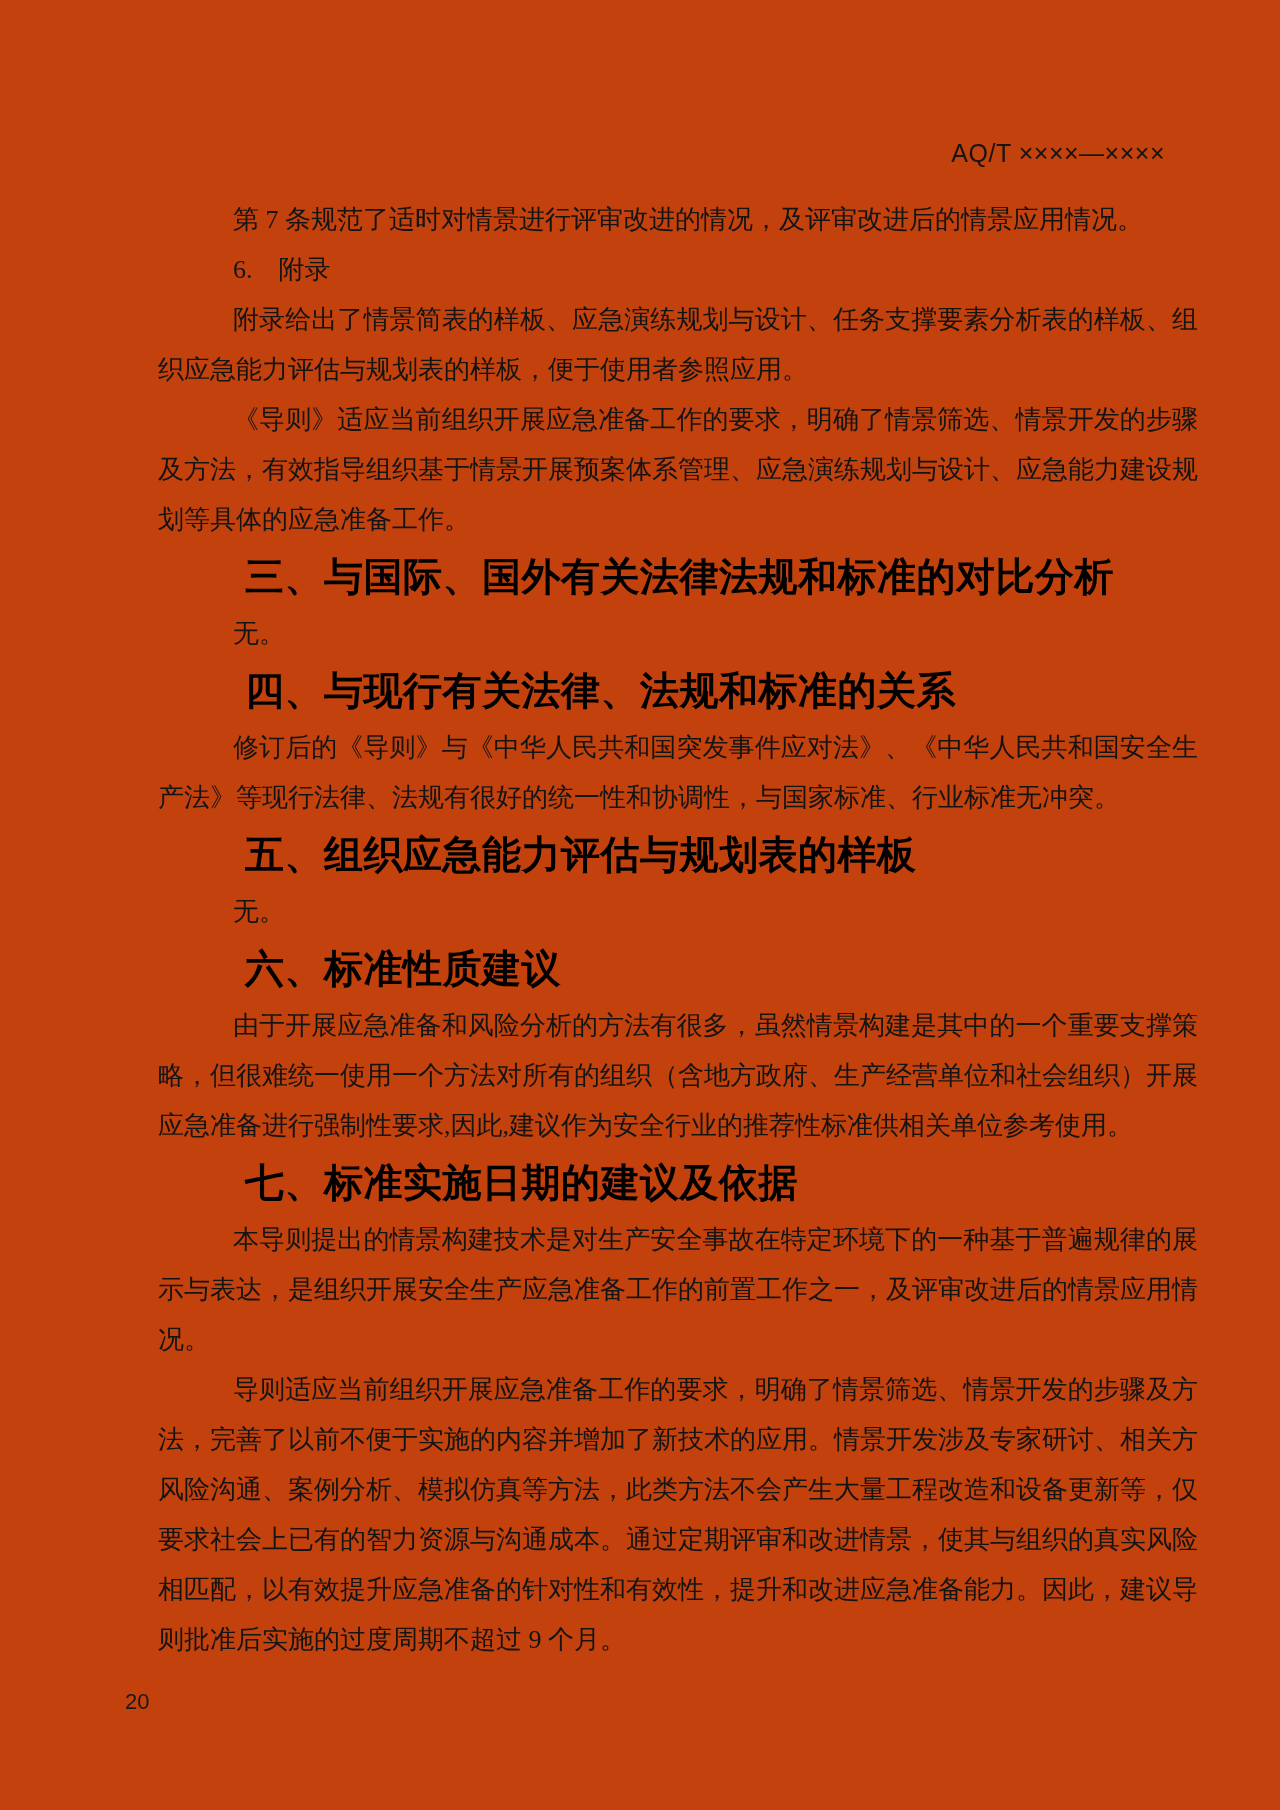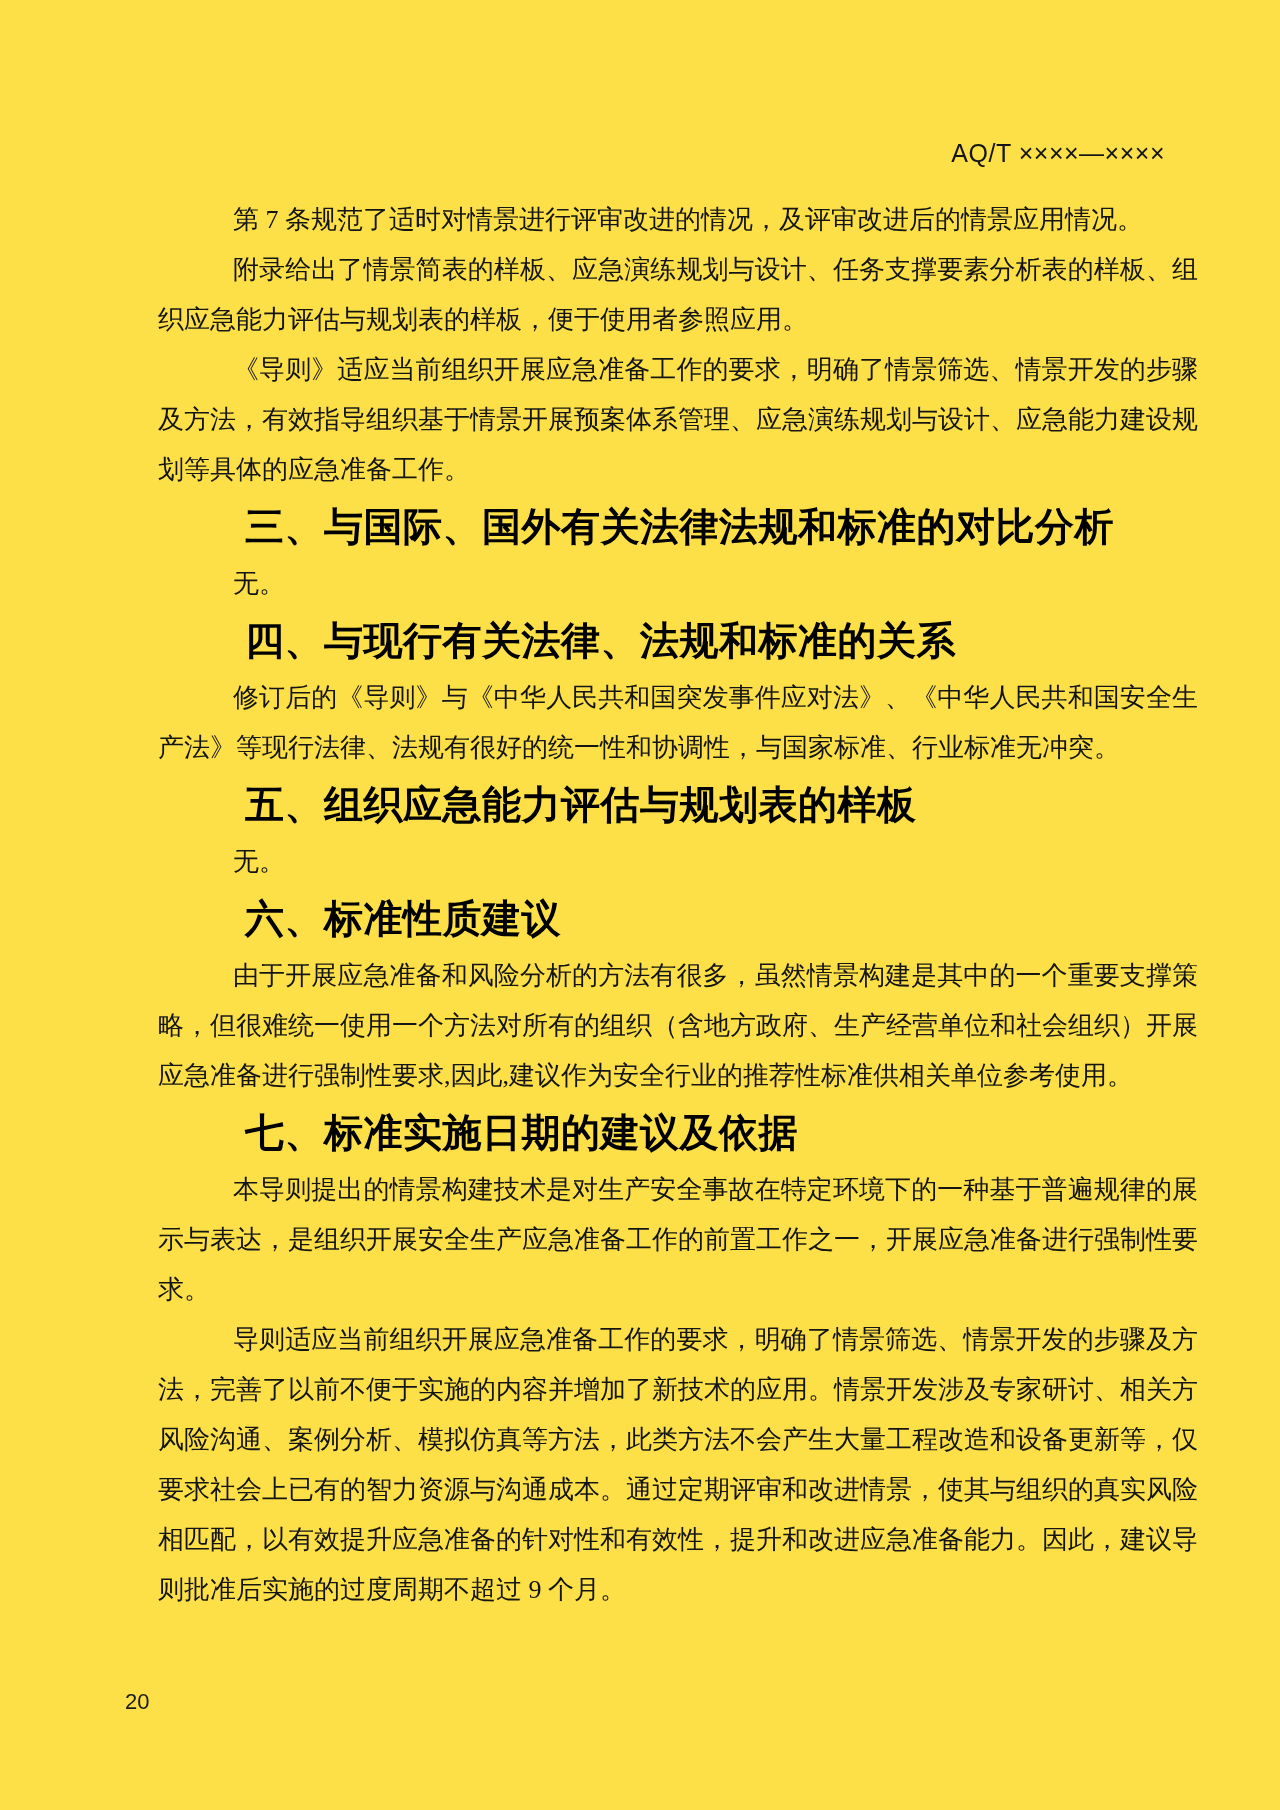--- a/index.html
+++ b/index.html
@@ -5,21 +5,21 @@
   html, body {
     margin: 0;
     padding: 0;
     background: #e8e8e8;
   }
   .page {
     position: relative;
     width: 1280px;
     height: 1810px;
     margin: 0 auto;
-    background: #fde047;
+    background: #c2410c;
     overflow: hidden;
     color: #111111;
     text-decoration: underline;
   }
   .doc-header {
     position: absolute;
     top: 138px;
     left: 125px;
     width: 1040px;
     text-align: right;
@@ -69,29 +69,30 @@
   }
 </style>
 </head>
 <body>
 
 <div class="page">
   <div class="doc-header">AQ/T ××××—××××</div>
 
   <main class="doc-body" id="doc-body">
       <p class="body-paragraph">第 7 条规范了适时对情景进行评审改进的情况，及评审改进后的情景应用情况。</p>
+      <p class="body-paragraph">6.　附录</p>
       <p class="body-paragraph">附录给出了情景简表的样板、应急演练规划与设计、任务支撑要素分析表的样板、组织应急能力评估与规划表的样板，便于使用者参照应用。</p>
       <p class="body-paragraph">《导则》适应当前组织开展应急准备工作的要求，明确了情景筛选、情景开发的步骤及方法，有效指导组织基于情景开展预案体系管理、应急演练规划与设计、应急能力建设规划等具体的应急准备工作。</p>
       <h2 class="section-heading">三、与国际、国外有关法律法规和标准的对比分析</h2>
       <p class="body-paragraph">无。</p>
       <h2 class="section-heading">四、与现行有关法律、法规和标准的关系</h2>
       <p class="body-paragraph">修订后的《导则》与《中华人民共和国突发事件应对法》、《中华人民共和国安全生产法》等现行法律、法规有很好的统一性和协调性，与国家标准、行业标准无冲突。</p>
       <h2 class="section-heading">五、组织应急能力评估与规划表的样板</h2>
       <p class="body-paragraph">无。</p>
       <h2 class="section-heading">六、标准性质建议</h2>
       <p class="body-paragraph">由于开展应急准备和风险分析的方法有很多，虽然情景构建是其中的一个重要支撑策略，但很难统一使用一个方法对所有的组织（含地方政府、生产经营单位和社会组织）开展应急准备进行强制性要求,因此,建议作为安全行业的推荐性标准供相关单位参考使用。</p>
       <h2 class="section-heading">七、标准实施日期的建议及依据</h2>
-      <p class="body-paragraph">本导则提出的情景构建技术是对生产安全事故在特定环境下的一种基于普遍规律的展示与表达，是组织开展安全生产应急准备工作的前置工作之一，开展应急准备进行强制性要求。</p>
+      <p class="body-paragraph">本导则提出的情景构建技术是对生产安全事故在特定环境下的一种基于普遍规律的展示与表达，是组织开展安全生产应急准备工作的前置工作之一，及评审改进后的情景应用情况。</p>
       <p class="body-paragraph">导则适应当前组织开展应急准备工作的要求，明确了情景筛选、情景开发的步骤及方法，完善了以前不便于实施的内容并增加了新技术的应用。情景开发涉及专家研讨、相关方风险沟通、案例分析、模拟仿真等方法，此类方法不会产生大量工程改造和设备更新等，仅要求社会上已有的智力资源与沟通成本。通过定期评审和改进情景，使其与组织的真实风险相匹配，以有效提升应急准备的针对性和有效性，提升和改进应急准备能力。因此，建议导则批准后实施的过度周期不超过 9 个月。</p>
     </main>
 
   <div class="page-footer">20</div>
 </div>
 
 </body></html>

